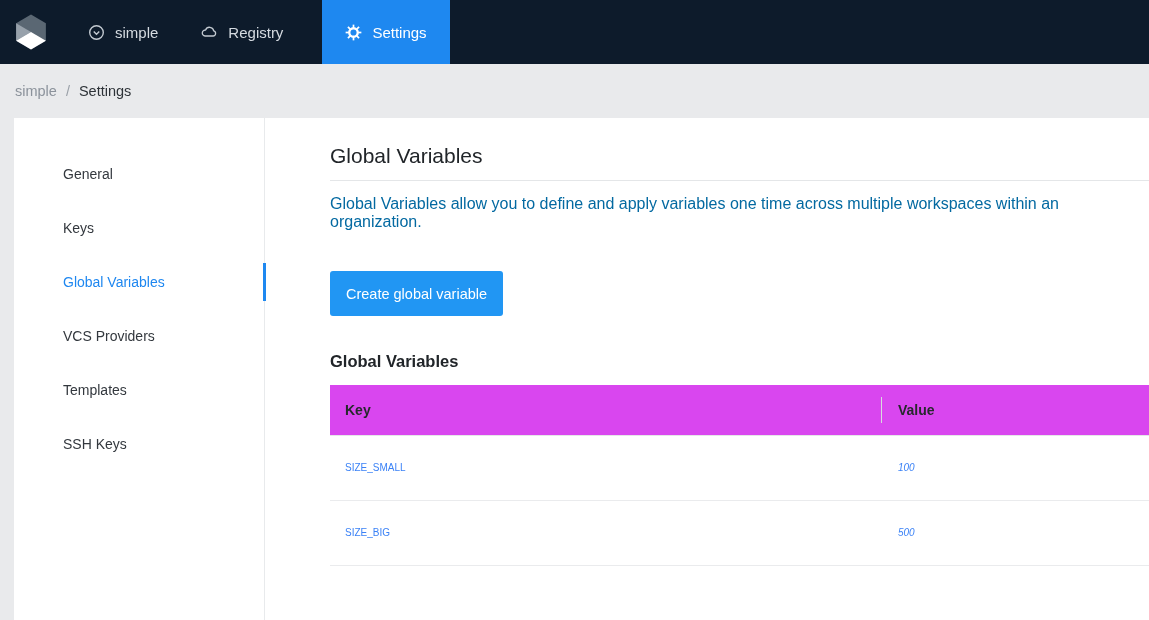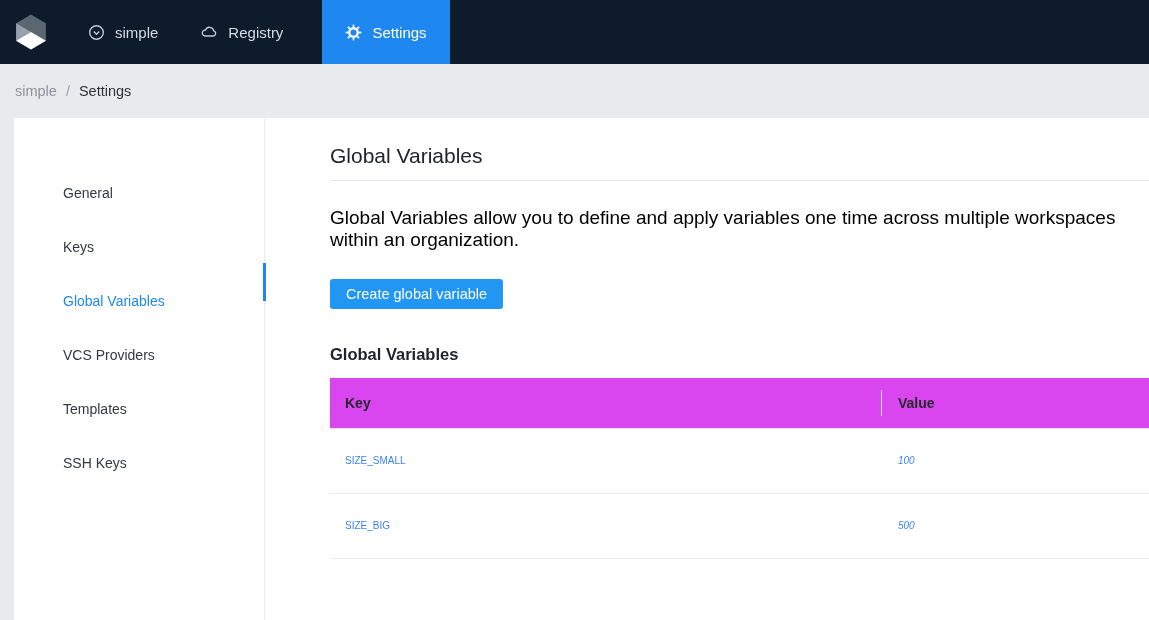--- a/index.html
+++ b/index.html
@@ -65,21 +65,21 @@
   }
   .sidebar {
     width: 251px;
     flex-shrink: 0;
     border-right: 1px solid #e8eaec;
     padding-top: 29px;
   }
   .side-item {
     position: relative;
     height: 54px;
-    display: flex; align-items: flex-end;
+    display: flex; align-items: center;
     padding-left: 49px;
     font-size: 14px;
     color: #33383e;
     cursor: pointer;
   }
   .side-item.active { color: #1e87f0; }
   .active-indicator {
     position: absolute;
     right: -2px; top: 8px;
     width: 3px; height: 38px;
@@ -92,27 +92,27 @@
     min-width: 0;
   }
   .page-title {
     font-size: 21px;
     font-weight: 500;
     color: #212529;
     padding-bottom: 12px;
     border-bottom: 1px solid #e4e6e8;
   }
   .page-desc {
-    margin-top: 26px;
-    font-size: 19px;
-    color: #000000;
+    margin-top: 14px;
+    font-size: 16px;
+    color: #0369a1;
   }
   .create-btn {
-    margin-top: 28px;
-    height: 30px;
+    margin-top: 40px;
+    height: 45px;
     padding: 0 16px;
     background: #2196f3;
     color: #ffffff;
     border: none;
     border-radius: 3px;
     font-size: 14.5px;
     font-family: inherit;
     cursor: pointer;
     display: inline-flex; align-items: center;
   }

